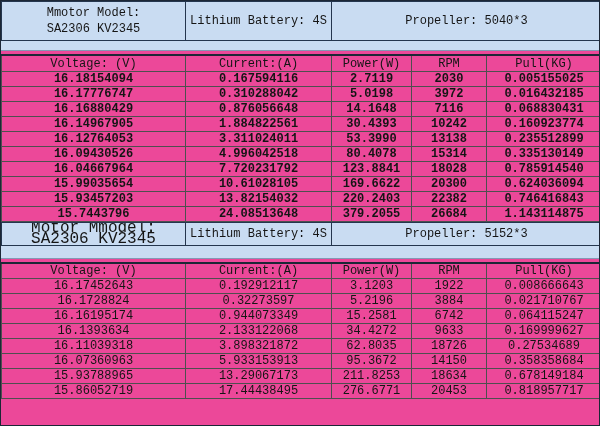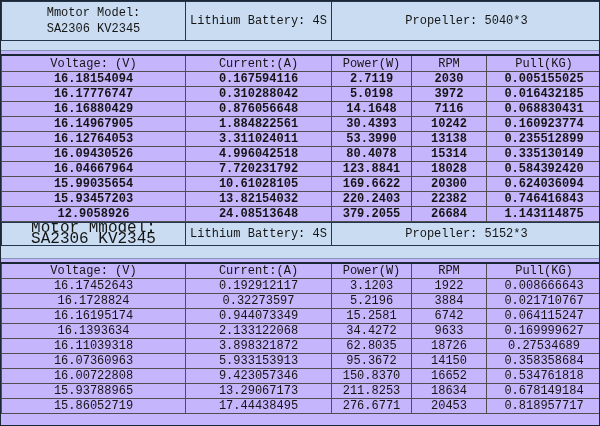--- a/index.html
+++ b/index.html
@@ -1,18 +1,18 @@
 <!DOCTYPE html>
 <html><head>
 <meta charset="utf-8">
 <style>
   html,body { margin:0; padding:0; background:#ffffff; }
   .sheet {
     width:600px; height:426px; box-sizing:border-box;
-    border:1px solid #1c2736; overflow:hidden; background:#c4b5fd;
+    border:1px solid #1c2736; overflow:hidden; background:#ec4899;
     font-family:"Liberation Mono","DejaVu Sans Mono",monospace;
     color:#151515;
   }
   table { border-collapse:collapse; table-layout:fixed; width:100%; }
   td,th { padding:0; margin:0; overflow:hidden; white-space:nowrap; }
 
   
   .hdr td {
     background:#c9dcf2; border:1px solid #24364e;
     text-align:center; vertical-align:middle;
@@ -125,38 +125,38 @@
             <td>4.996042518</td>
             <td>80.4078</td>
             <td>15314</td>
             <td>0.335130149</td>
           </tr>
           <tr>
             <td>16.04667964</td>
             <td>7.720231792</td>
             <td>123.8841</td>
             <td>18028</td>
-            <td>0.584392420</td>
+            <td>0.785914540</td>
           </tr>
           <tr>
             <td>15.99035654</td>
             <td>10.61028105</td>
             <td>169.6622</td>
             <td>20300</td>
             <td>0.624036094</td>
           </tr>
           <tr>
             <td>15.93457203</td>
             <td>13.82154032</td>
             <td>220.2403</td>
             <td>22382</td>
             <td>0.746416843</td>
           </tr>
           <tr>
-            <td>12.9058926</td>
+            <td>15.7443796</td>
             <td>24.08513648</td>
             <td>379.2055</td>
             <td>26684</td>
             <td>1.143114875</td>
           </tr>
         </tbody>
     </table>
   </section>
 
   <section class="tbl t2">
@@ -232,27 +232,20 @@
             <td>0.27534689</td>
           </tr>
           <tr>
             <td>16.07360963</td>
             <td>5.933153913</td>
             <td>95.3672</td>
             <td>14150</td>
             <td>0.358358684</td>
           </tr>
           <tr>
-            <td>16.00722808</td>
-            <td>9.423057346</td>
-            <td>150.8370</td>
-            <td>16652</td>
-            <td>0.534761818</td>
-          </tr>
-          <tr>
             <td>15.93788965</td>
             <td>13.29067173</td>
             <td>211.8253</td>
             <td>18634</td>
             <td>0.678149184</td>
           </tr>
           <tr>
             <td>15.86052719</td>
             <td>17.44438495</td>
             <td>276.6771</td>

